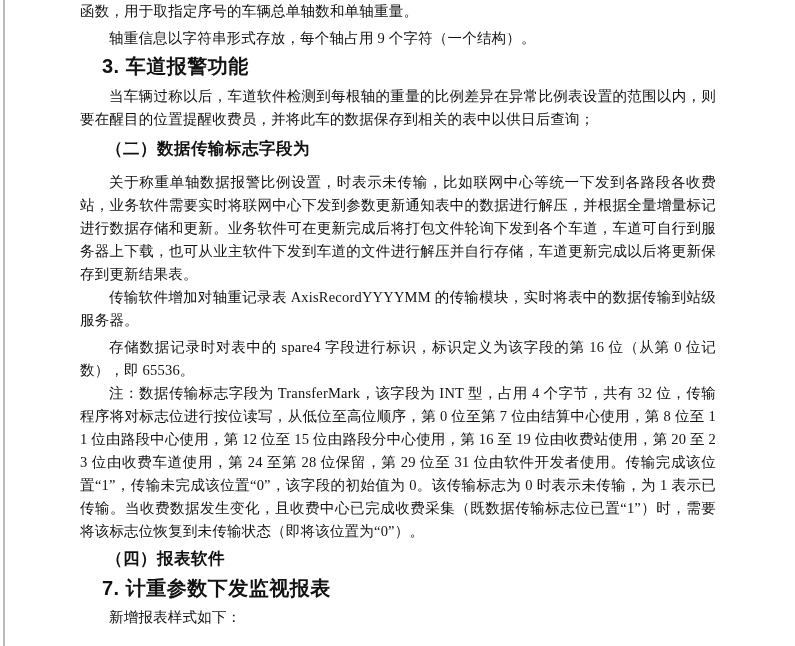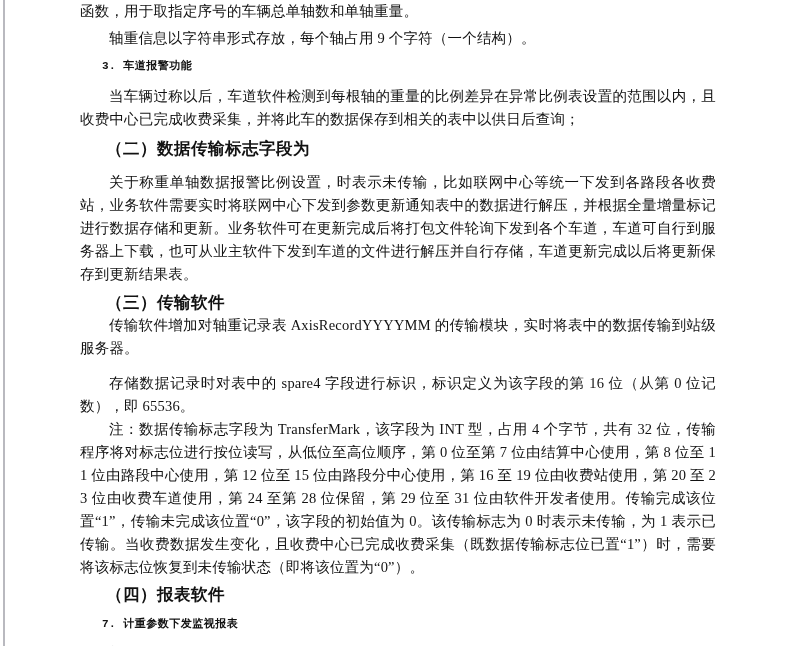--- a/index.html
+++ b/index.html
@@ -39,54 +39,53 @@
   p.cont { text-indent: 0; }
   h2.sec {
     font-family: "Liberation Sans", "DejaVu Sans", sans-serif;
     font-weight: bold;
     font-size: 16.5px;
     line-height: 24px;
     padding-left: 26px;
     letter-spacing: 0.5px;
   }
   h3.num {
-    font-family: Liberation Mono, monospace;
+    font-family: Liberation Sans, sans-serif;
     font-weight: bold;
-    font-size: 11px;
+    font-size: 20px;
     line-height: 22px;
     padding-left: 22px;
     letter-spacing: 0.5px;
   }
   #b1  { margin-top: 0; }
   #b2  { margin-top: 4px; }
   #b3  { margin-top: 5px; }
   #b4  { margin-top: 8px; }
   #b5  { margin-top: 5px; }
   #b6  { margin-top: 11px; }
   #b7  { margin-top: 4px; }
   #b8  { }
-  #b9  { margin-top: 12px; }
+  #b9  { margin-top: 4px; }
   #b10 { margin-top: 0; }
   #b11 { margin-top: 3px; }
   #b12 { margin-top: 7px; }
   #b13 { margin-top: 7px; }
 </style>
 </head>
 <body>
 
 <div class="page">
   <div class="edge-line"></div>
   <div class="content">
     <p id="b1" class="body cont">函数，用于取指定序号的车辆总单轴数和单轴重量。</p>
     <p id="b2" class="body">轴重信息以字符串形式存放，每个轴占用 9 个字符（一个结构）。</p>
     <h3 id="b3" class="num">3. 车道报警功能</h3>
-    <p id="b4" class="body">当车辆过称以后，车道软件检测到每根轴的重量的比例差异在异常比例表设置的范围以内，且收费中心已完成收费采集，并将此车的数据保存到相关的表中以供日后查询；</p>
+    <p id="b4" class="body">当车辆过称以后，车道软件检测到每根轴的重量的比例差异在异常比例表设置的范围以内，则要在醒目的位置提醒收费员，并将此车的数据保存到相关的表中以供日后查询；</p>
     <h2 id="b5" class="sec">（二）数据传输标志字段为</h2>
     <p id="b6" class="body">关于称重单轴数据报警比例设置，时表示未传输，比如联网中心等统一下发到各路段各收费站，业务软件需要实时将联网中心下发到参数更新通知表中的数据进行解压，并根据全量增量标记进行数据存储和更新。业务软件可在更新完成后将打包文件轮询下发到各个车道，车道可自行到服务器上下载，也可从业主软件下发到车道的文件进行解压并自行存储，车道更新完成以后将更新保存到更新结果表。</p>
-    <h2 id="b7" class="sec">（三）传输软件</h2>
     <p id="b8" class="body">传输软件增加对轴重记录表 AxisRecordYYYYMM 的传输模块，实时将表中的数据传输到站级服务器。</p>
     <p id="b9" class="body">存储数据记录时对表中的 spare4 字段进行标识，标识定义为该字段的第 16 位（从第 0 位记数），即 65536。</p>
     <p id="b10" class="body">注：数据传输标志字段为 TransferMark，该字段为 INT 型，占用 4 个字节，共有 32 位，传输程序将对标志位进行按位读写，从低位至高位顺序，第 0 位至第 7 位由结算中心使用，第 8 位至 11 位由路段中心使用，第 12 位至 15 位由路段分中心使用，第 16 至 19 位由收费站使用，第 20 至 23 位由收费车道使用，第 24 至第 28 位保留，第 29 位至 31 位由软件开发者使用。传输完成该位置“1”，传输未完成该位置“0”，该字段的初始值为 0。该传输标志为 0 时表示未传输，为 1 表示已传输。当收费数据发生变化，且收费中心已完成收费采集（既数据传输标志位已置“1”）时，需要将该标志位恢复到未传输状态（即将该位置为“0”）。</p>
     <h2 id="b11" class="sec">（四）报表软件</h2>
     <h3 id="b12" class="num">7. 计重参数下发监视报表</h3>
     <p id="b13" class="body">新增报表样式如下：</p>
   </div>
 </div>
 
 </body></html>

